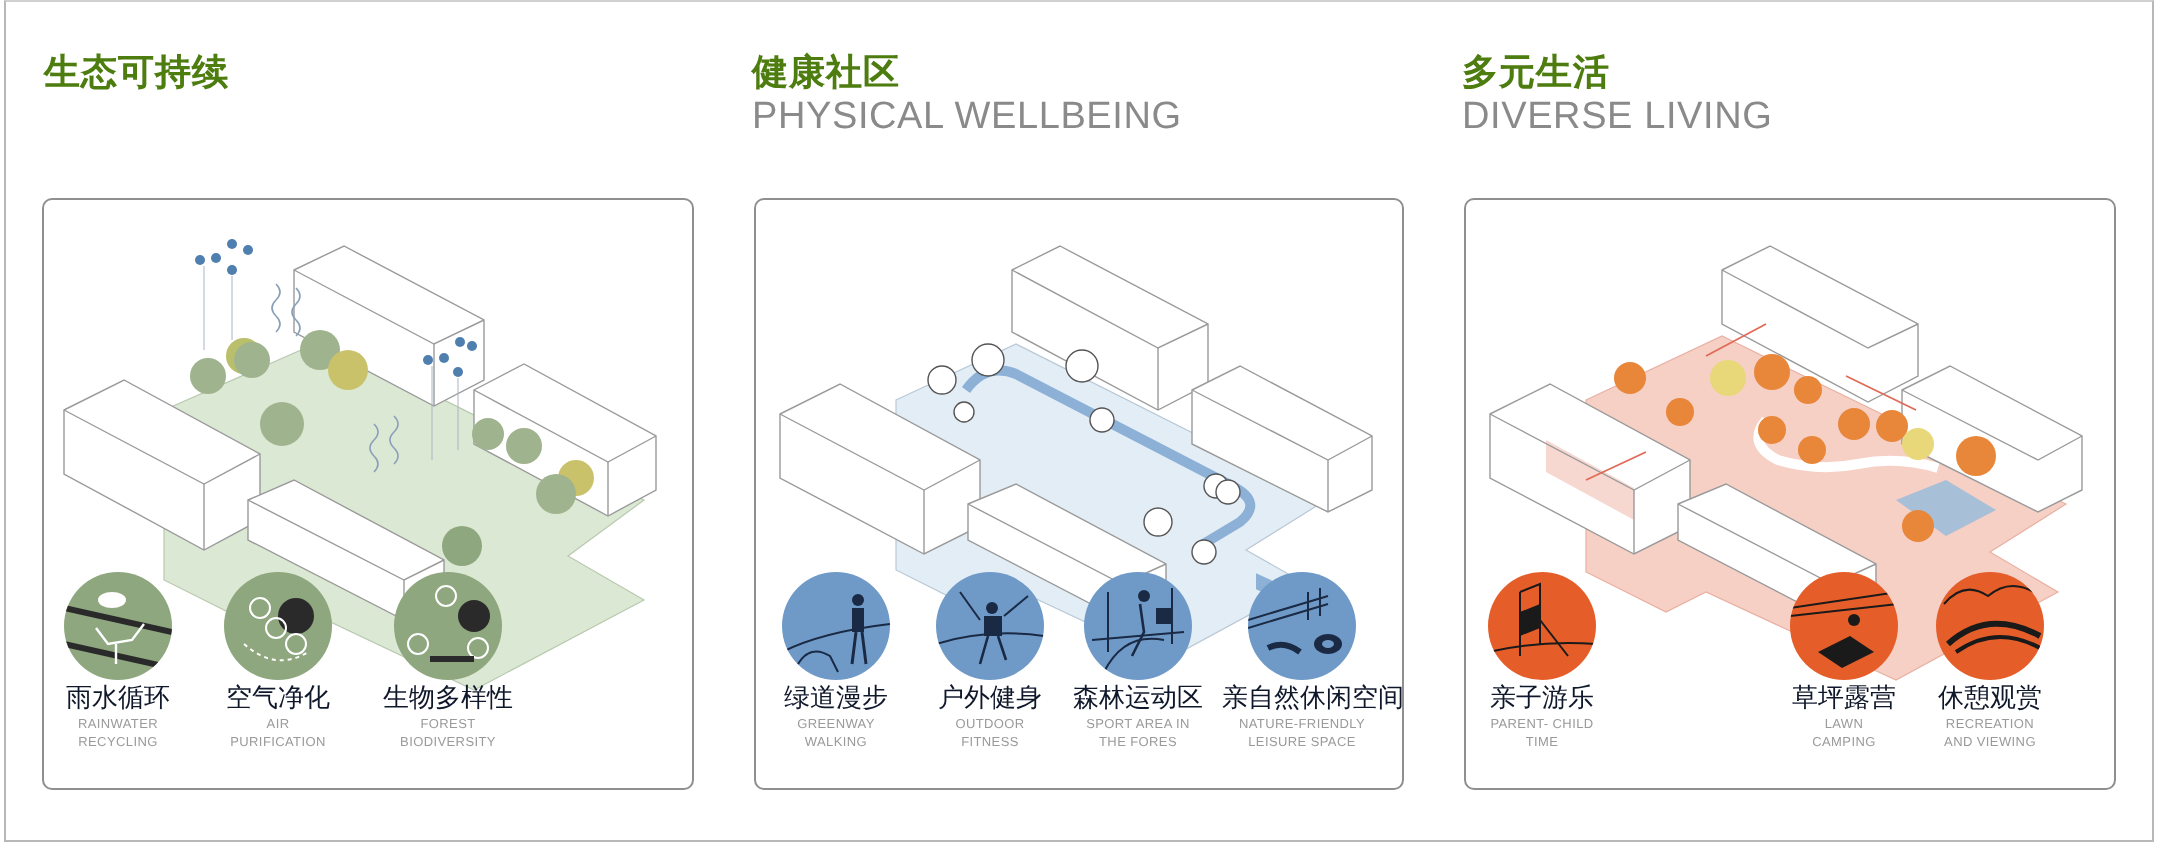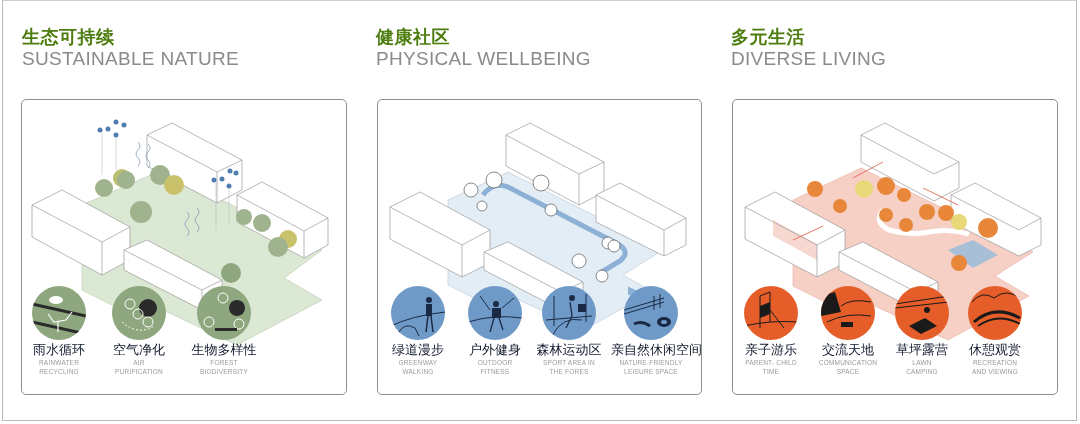--- a/index.html
+++ b/index.html
@@ -16,21 +16,20 @@
   .item .cn { font-size:13px; color:#0f172a; margin-top:2px; line-height:16px; white-space:nowrap; }
   .item .en { font-family:"Liberation Sans", sans-serif; font-size:6.5px; color:#9a9a9a; line-height:9px; letter-spacing:0.2px; white-space:pre-line; }
 </style>
 </head>
 <body>
 
 <div class="frame"></div>
 
 <div class="head" style="left:22px">
   <div class="cn">生态可持续</div>
-  <div class="en">SUSTAINABLE NATURE</div>
 </div>
 <div class="head" style="left:376px">
   <div class="cn">健康社区</div>
   <div class="en">PHYSICAL WELLBEING</div>
 </div>
 <div class="head" style="left:731px">
   <div class="cn">多元生活</div>
   <div class="en">DIVERSE LIVING</div>
 </div>
 
@@ -298,35 +297,20 @@
             <path d="M26,24 l14,18"></path>
             <path d="M0,40 q26,-6 54,-4"></path>
           </g>
           <polygon points="16,20 26,16 26,28 16,32" fill="#1a1a1a"></polygon>
         </svg>
     </div>
     <div class="cn">亲子游乐</div>
     <div class="en">PARENT- CHILD
 TIME</div>
   </div>
-  <div class="item" style="left:115px">
-    <div class="circle" style="background:#e55e2a">
-      <svg width="54" height="54">
-          <polygon points="0,10 14,6 20,26 0,30" fill="#1a1a1a"></polygon>
-          <g stroke="#1a1a1a" stroke-width="1" fill="none">
-            <path d="M6,36 q20,-10 44,-6"></path>
-            <path d="M20,20 q10,-8 30,-4"></path>
-          </g>
-          <rect x="20" y="36" width="12" height="5" fill="#1a1a1a"></rect>
-        </svg>
-    </div>
-    <div class="cn">交流天地</div>
-    <div class="en">COMMUNICATION
-SPACE</div>
-  </div>
   <div class="item" style="left:189px">
     <div class="circle" style="background:#e55e2a">
       <svg width="54" height="54">
           <g stroke="#1a1a1a" stroke-width="1" fill="none">
             <path d="M0,18 l54,-8"></path>
             <path d="M0,22 l54,-6"></path>
           </g>
           <polygon points="14,40 30,32 42,40 26,48" fill="#1a1a1a"></polygon>
           <circle cx="32" cy="24" r="3" fill="#1a1a1a"></circle>
         </svg>

